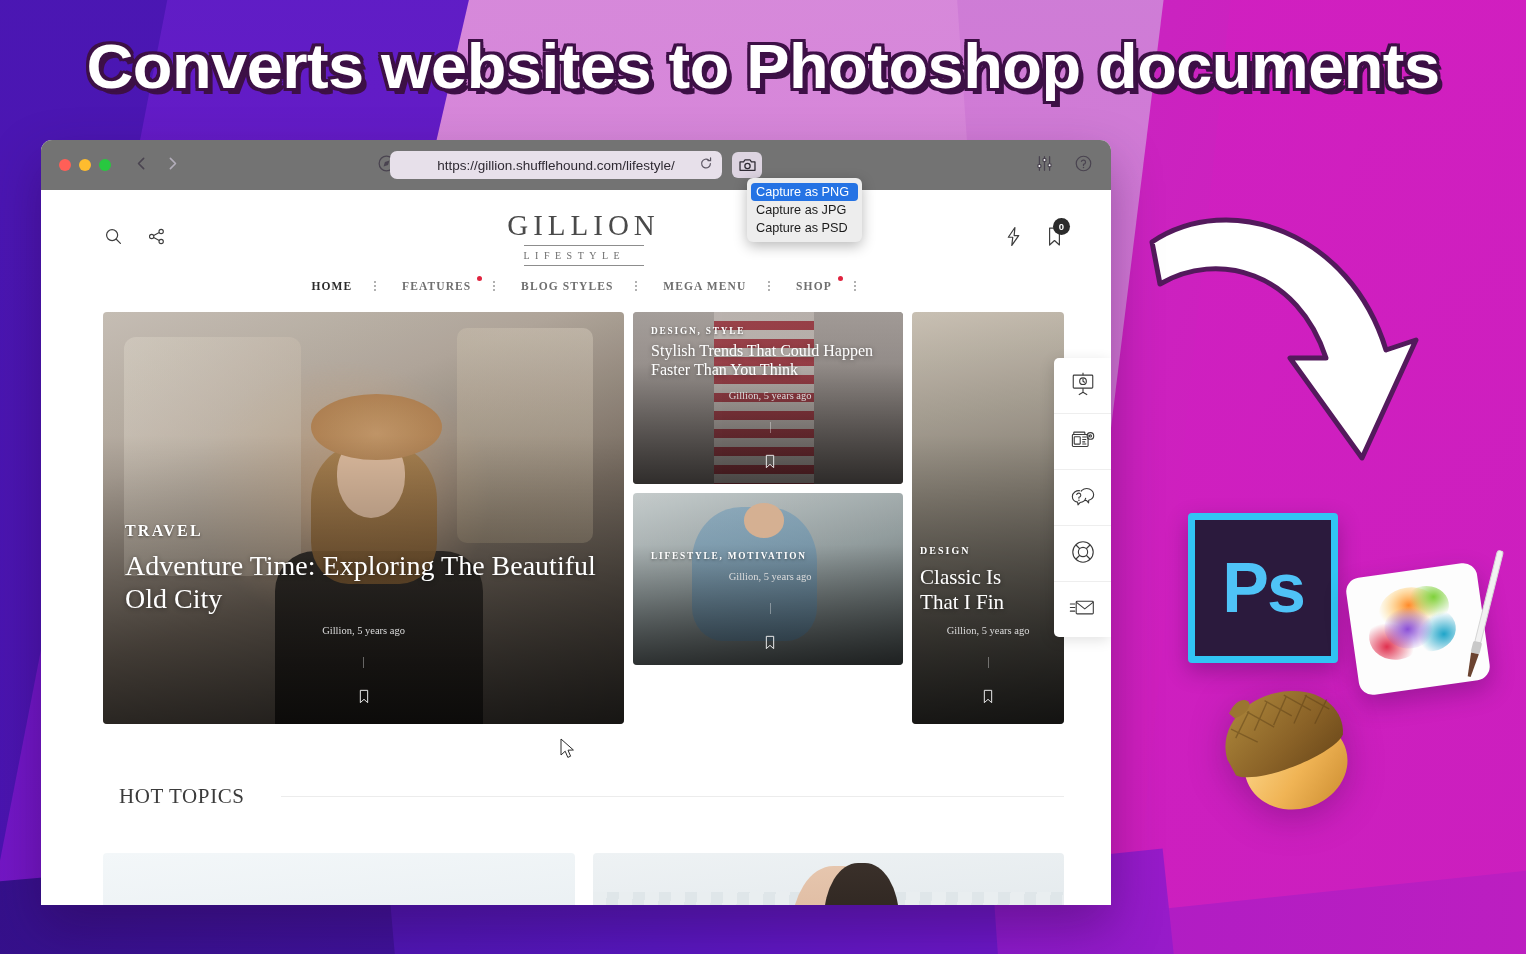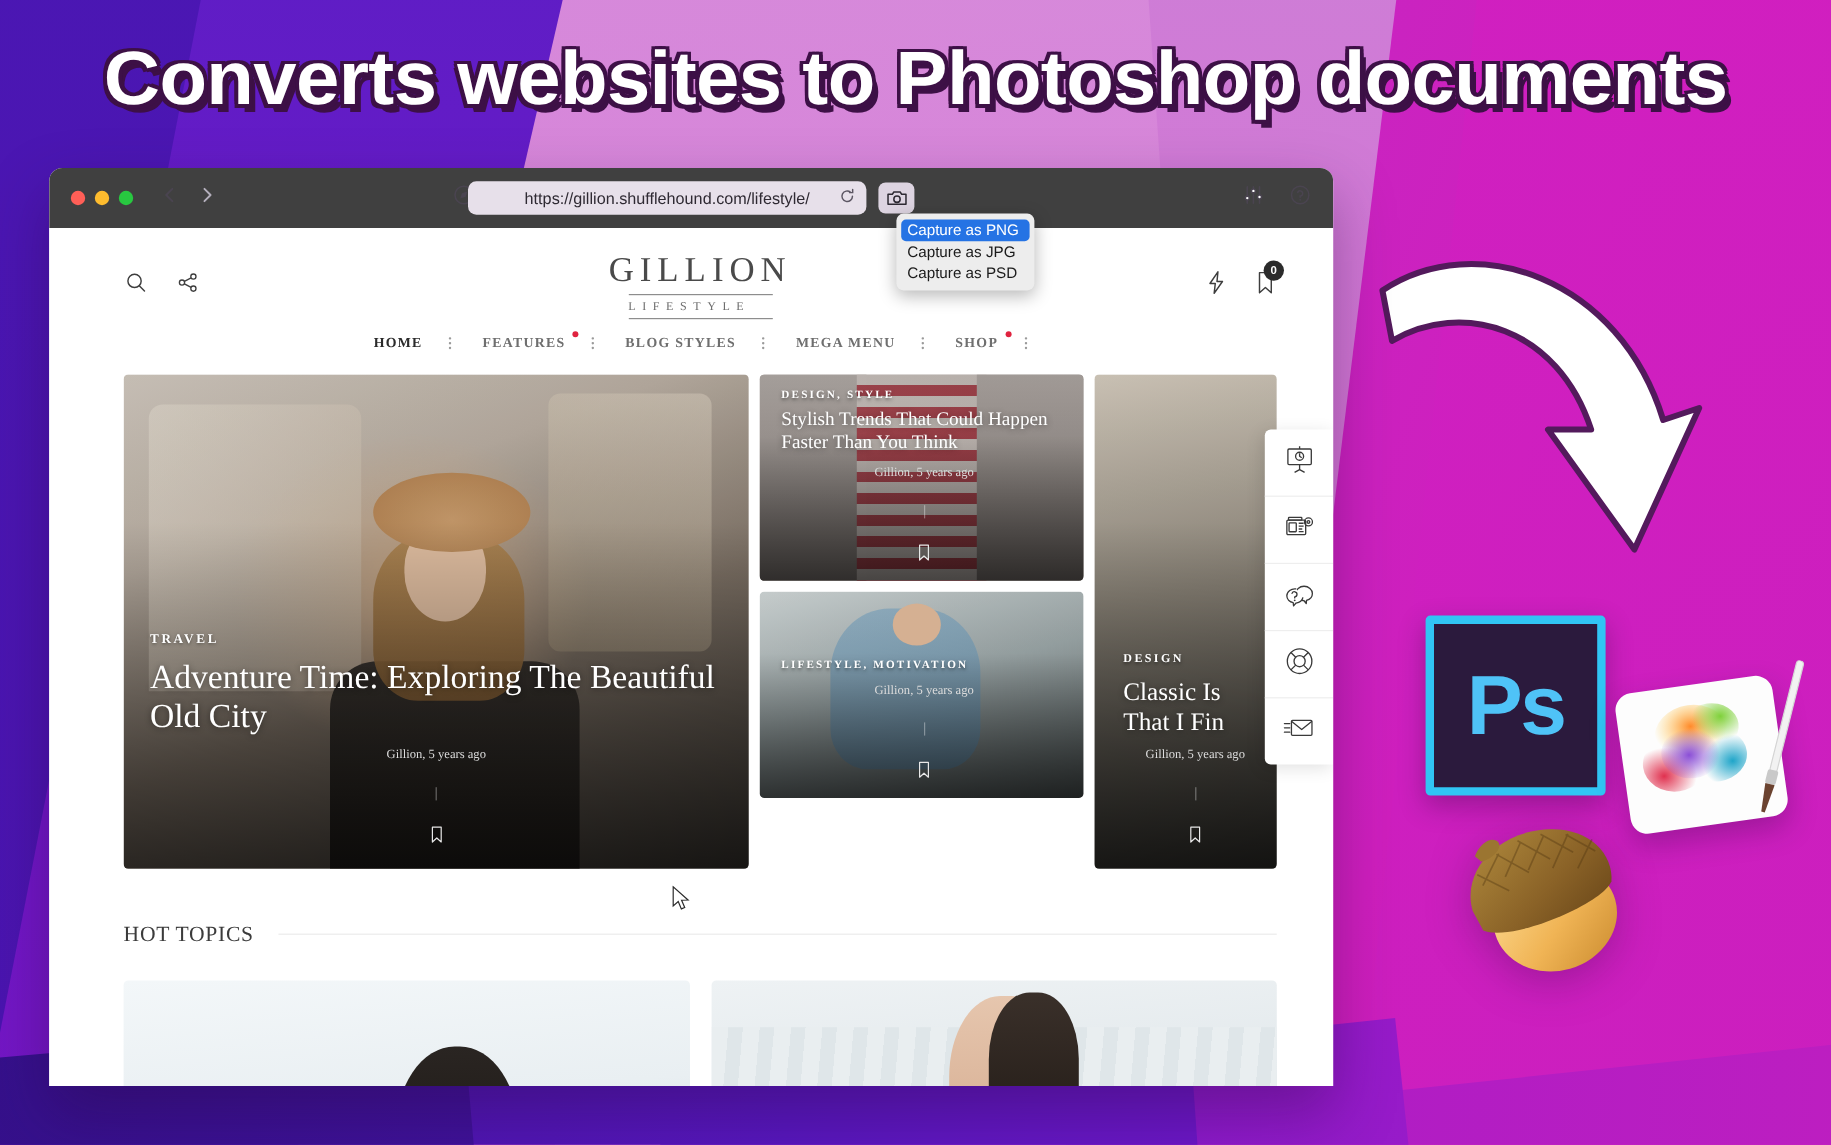--- a/index.html
+++ b/index.html
@@ -77,21 +77,21 @@
   }
 
   
   .browser{
     position:absolute;left:41px;top:140px;width:1070px;height:765px;
     background:#ffffff;border-radius:11px 11px 0 0;
     box-shadow:0 22px 50px rgba(40,6,60,.35);
     overflow:hidden;z-index:6;
   }
   .titlebar{
-    height:50px;background:#404040;display:flex;align-items:center;
+    height:50px;background:#737373;display:flex;align-items:center;
     padding:0 14px;position:relative;
   }
   .traffic{display:flex;gap:8px;align-items:center;margin-left:4px;}
   .dot{width:12px;height:12px;border-radius:50%;}
   .dot.r{background:#ff5f57;} .dot.y{background:#febc2e;} .dot.g{background:#28c840;}
   .navbtns{display:flex;gap:14px;margin-left:22px;align-items:center;}
   .chev{width:17px;height:17px;}
   .url-wrap{
     position:absolute;left:0;right:0;top:0;bottom:0;
     display:flex;align-items:center;justify-content:center;pointer-events:none;
@@ -159,21 +159,21 @@
     position:absolute;width:5px;height:5px;border-radius:50%;background:#e0233f;
     top:-4px;right:13px;
   }
 
   
   .cards{display:flex;gap:9px;padding:0 47px;margin-top:20px;}
   .card{position:relative;border-radius:4px;overflow:hidden;}
   .card .shade{position:absolute;inset:0;background:linear-gradient(180deg,rgba(0,0,0,.05) 30%,rgba(0,0,0,.62) 100%);}
   .card-body{position:absolute;left:22px;right:22px;bottom:18px;color:#fff;z-index:3;}
   .cat{
-    font-family:"Liberation Serif", serif;font-size:11px;letter-spacing:2.2px;
+    font-family:"Liberation Serif", serif;font-size:16px;letter-spacing:2.2px;
     font-weight:bold;margin-bottom:9px;text-shadow:0 1px 3px rgba(0,0,0,.5);
   }
   .ctitle{
     font-family:"Liberation Serif", serif;font-weight:400;line-height:1.18;
     text-shadow:0 1px 5px rgba(0,0,0,.45);
   }
   .meta{
     display:flex;align-items:center;gap:21px;margin-top:10px;
     font-family:"Liberation Serif", serif;font-size:10.5px;color:#dcdcdc;flex-direction:column;
   }
@@ -215,40 +215,40 @@
   .ph3{position:absolute;inset:0;background:linear-gradient(165deg,#cfd6d6 0%,#9aa5a6 45%,#4f5656 100%);}
   .ph3 .d{position:absolute;left:22%;top:8%;width:46%;height:78%;
      background:linear-gradient(170deg,#8fb0c4,#5d7f96);border-radius:40% 40% 25% 25%;opacity:.9;}
   .ph3 .hd{position:absolute;left:41%;top:6%;width:15%;height:20%;
      background:#e0b99a;border-radius:50%;}
 
   .ph4{position:absolute;inset:0;background:linear-gradient(170deg,#cfc6b4 0%,#8d8madd 0%,#6b665c 55%,#31302c 100%);}
   .ph4{background:linear-gradient(170deg,#d3cabc 0%,#8c8579 45%,#33322e 100%);}
 
   .card-third{width:165px;height:412px;}
-  .card-third .card-body{left:24px;right:8px;bottom:18px;}
+  .card-third .card-body{left:8px;right:8px;bottom:18px;}
   .card-third .ctitle{font-size:21px;white-space:nowrap;}
   .card-third .cat{font-size:10px;letter-spacing:2px;}
 
   
   .rail{
     position:absolute;right:0;top:168px;width:57px;background:#fff;
     border-radius:5px 0 0 5px;box-shadow:-2px 3px 14px rgba(0,0,0,.12);z-index:20;
   }
   .rail-item{
     height:55px;display:flex;align-items:center;justify-content:center;
     border-bottom:1px solid #eeeeee;
   }
   .rail-item:last-child{border-bottom:none;}
 
   
   .hot{padding:0 47px;margin-top:44px;display:flex;align-items:center;gap:20px;}
   .hot h2{
-    font-family:"Liberation Serif", serif;font-weight:400;font-size:18px;
-    color:#3b3b3b;letter-spacing:.6px;margin:0;
+    font-family:"Liberation Serif", serif;font-weight:400;font-size:21px;
+    color:#3b3b3b;letter-spacing:.6px;margin:16px;
   }
   .hot .line{flex:1;height:1px;background:#ececec;}
   .hot-cards{display:flex;gap:18px;padding:0 47px;margin-top:28px;}
   .hot-card{width:475px;height:130px;border-radius:4px;overflow:hidden;position:relative;}
   .hc1{background:linear-gradient(175deg,#f3f7f9 0%,#e9eff2 70%,#dde5e9 100%);}
   .hc1 .hair{position:absolute;left:48%;top:42%;width:22%;height:120%;
      background:linear-gradient(180deg,#2a2522,#17130f);border-radius:48% 48% 0 0;}
   .hc2{background:linear-gradient(175deg,#eef2f4 0%,#e4eaed 60%,#d6dee2 100%);}
   .hc2 .w{position:absolute;left:0;top:30%;width:100%;height:70%;
      background:repeating-linear-gradient(95deg,#e9eef0 0 14px,#dfe6e9 14px 26px);}

